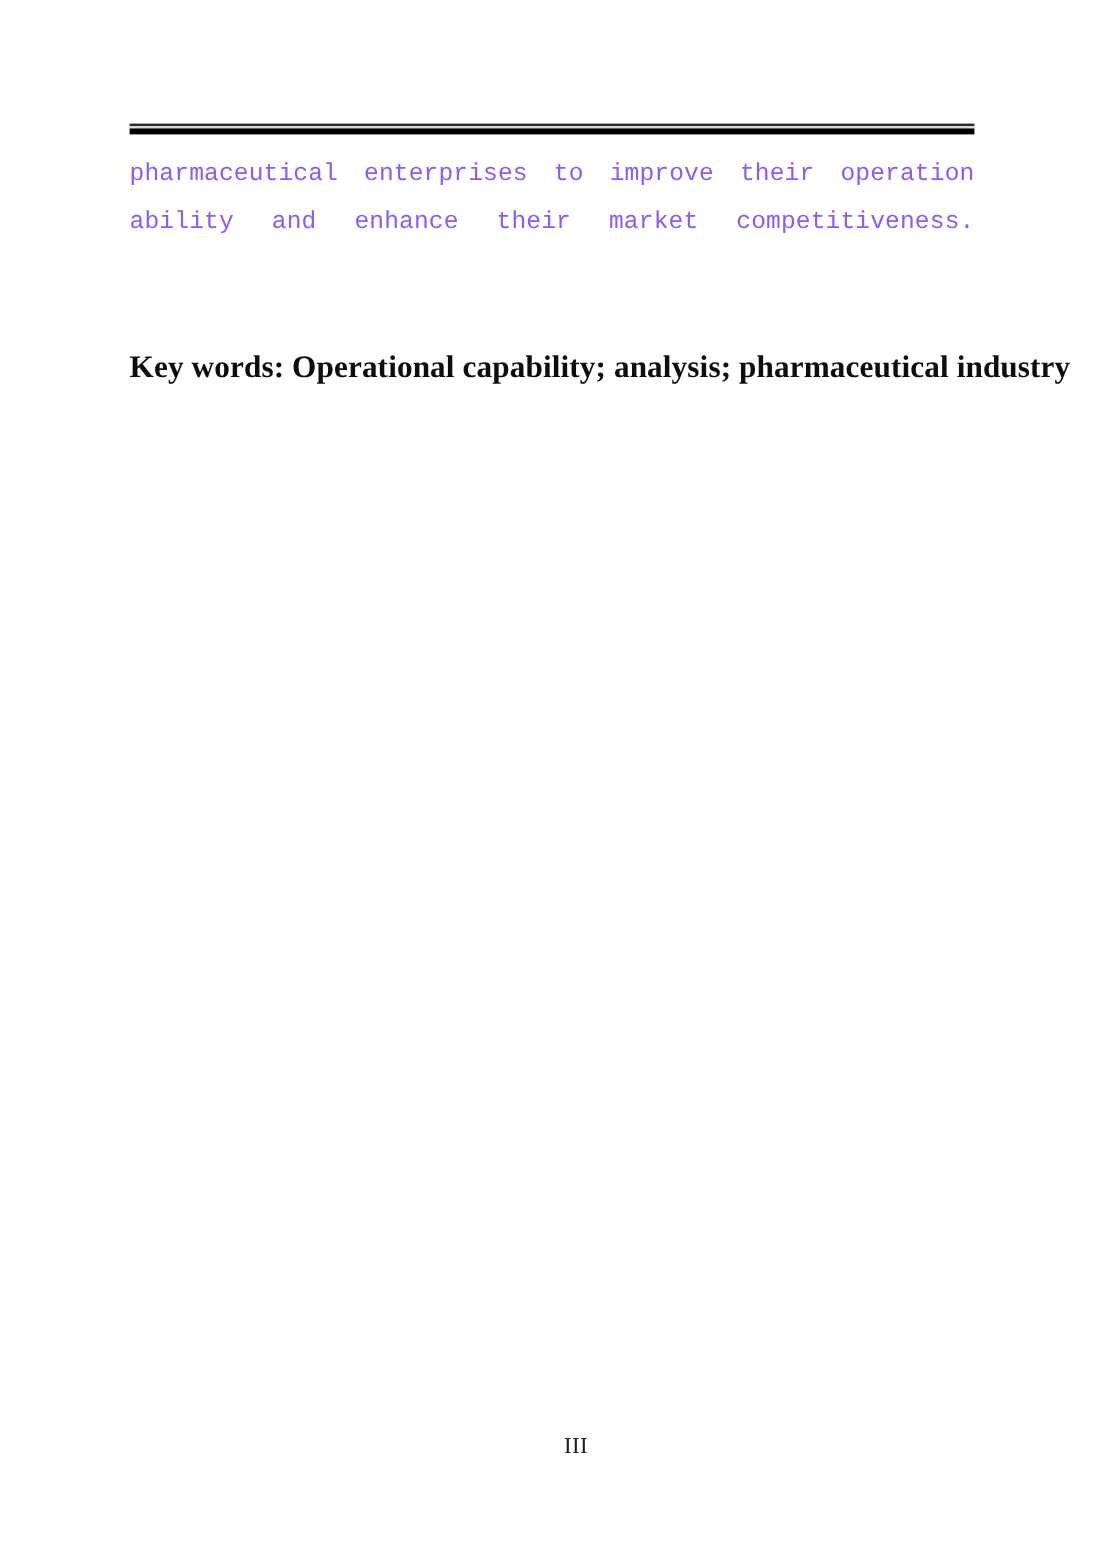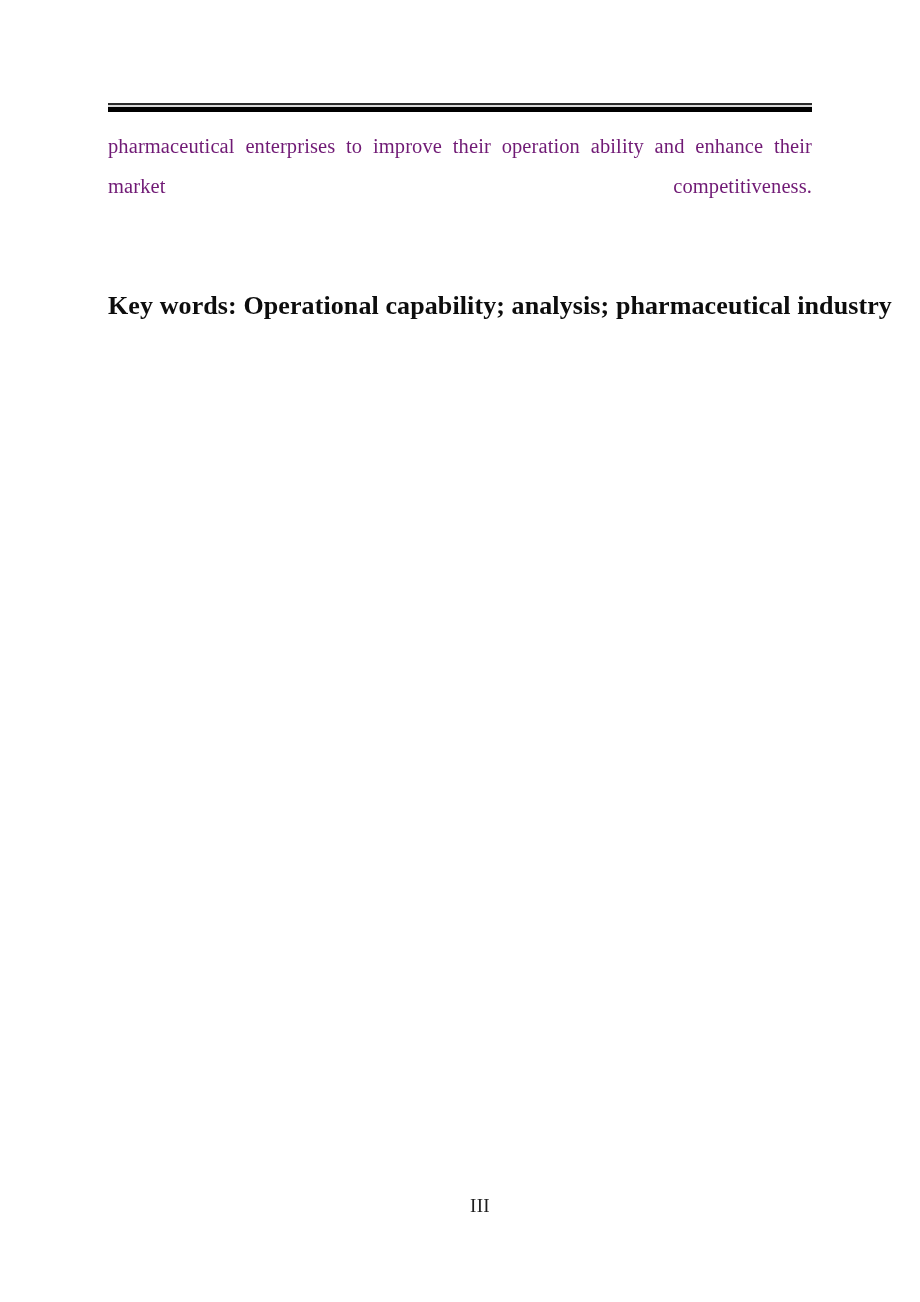--- a/index.html
+++ b/index.html
@@ -63,22 +63,23 @@
     top: 126px;
     width: 704px;
   }
 
   .body-para {
     margin: 0;
     font-size: 20.5px;
     line-height: 40px;
     text-align: justify;
     text-justify: inter-word;
-    color: #701a75;
+    color: #8b5cf6;
     letter-spacing: 0.1px;
+    font-family: Liberation Mono, monospace;
   }
   
   .body-para::after {
     content: "";
     display: inline-block;
     width: 100%;
   }
 
   .spacer-line {
     height: 40px;

